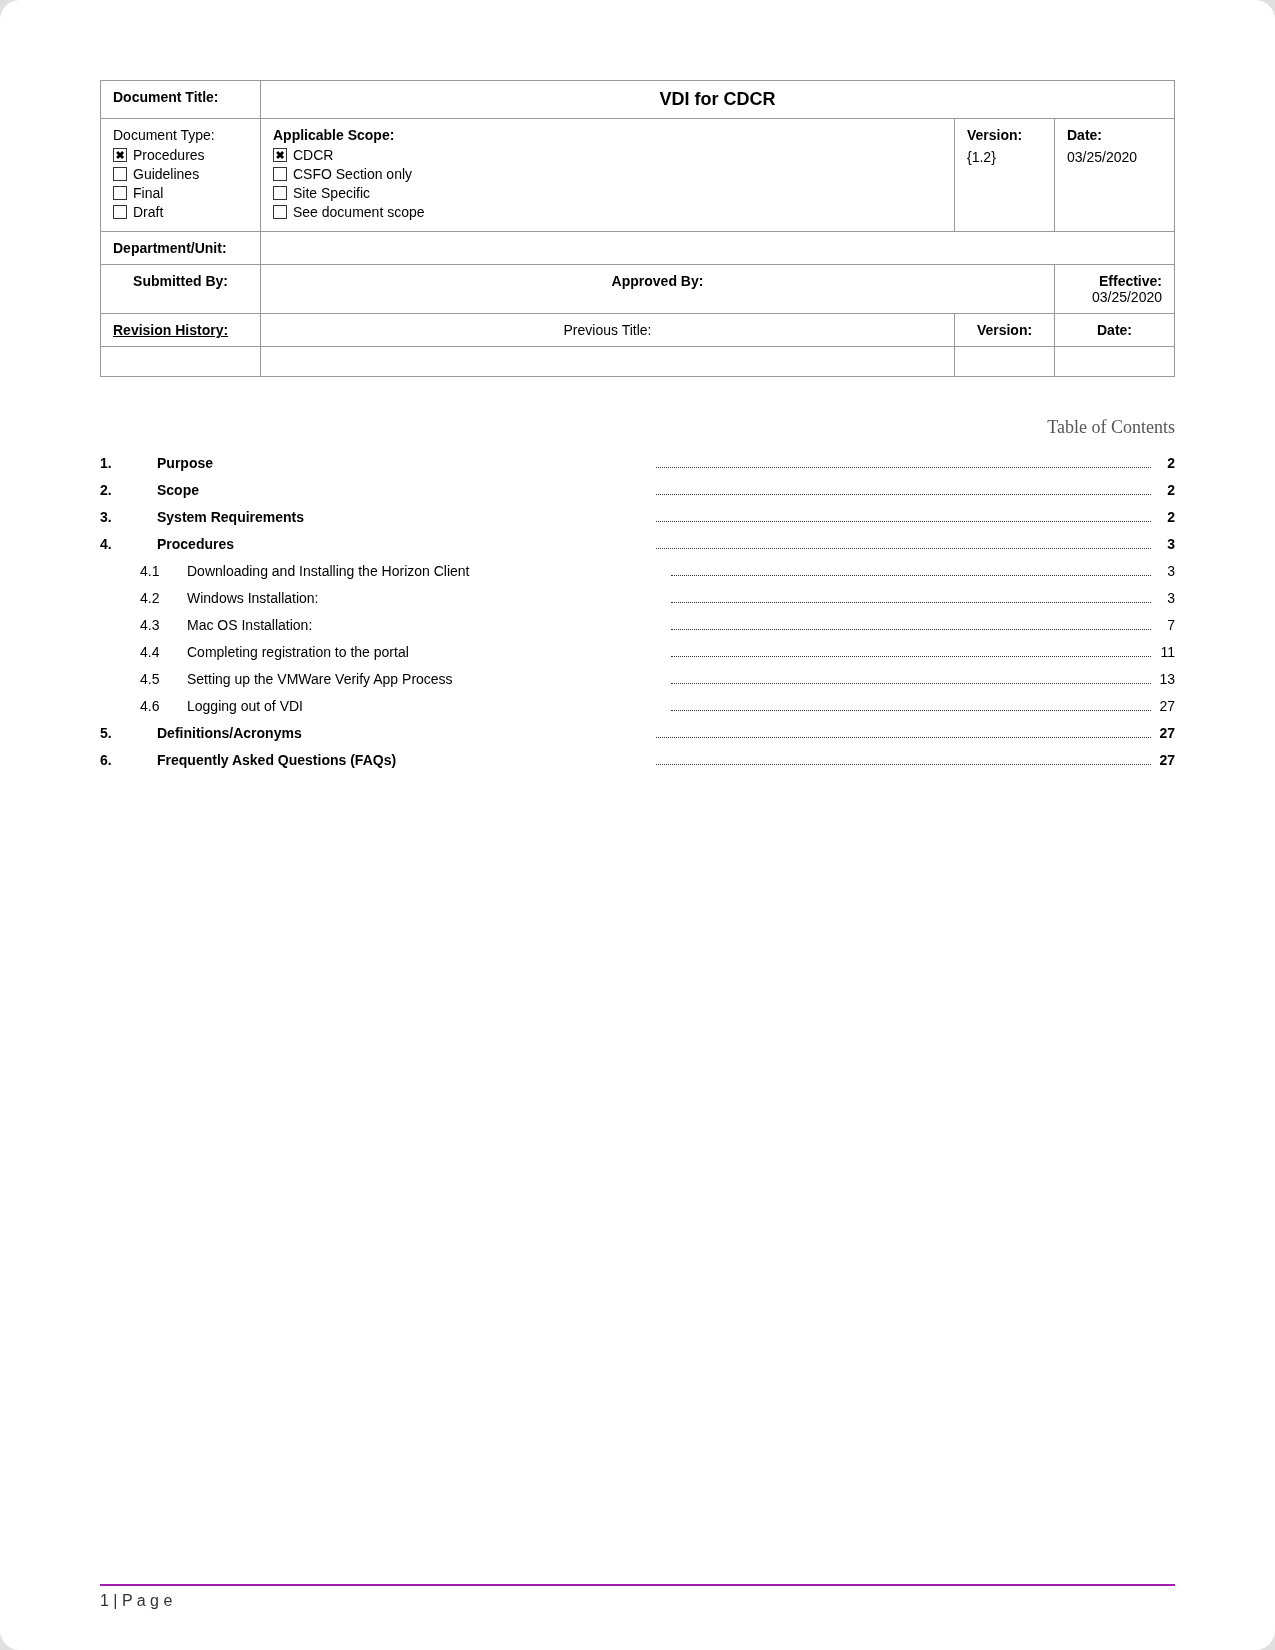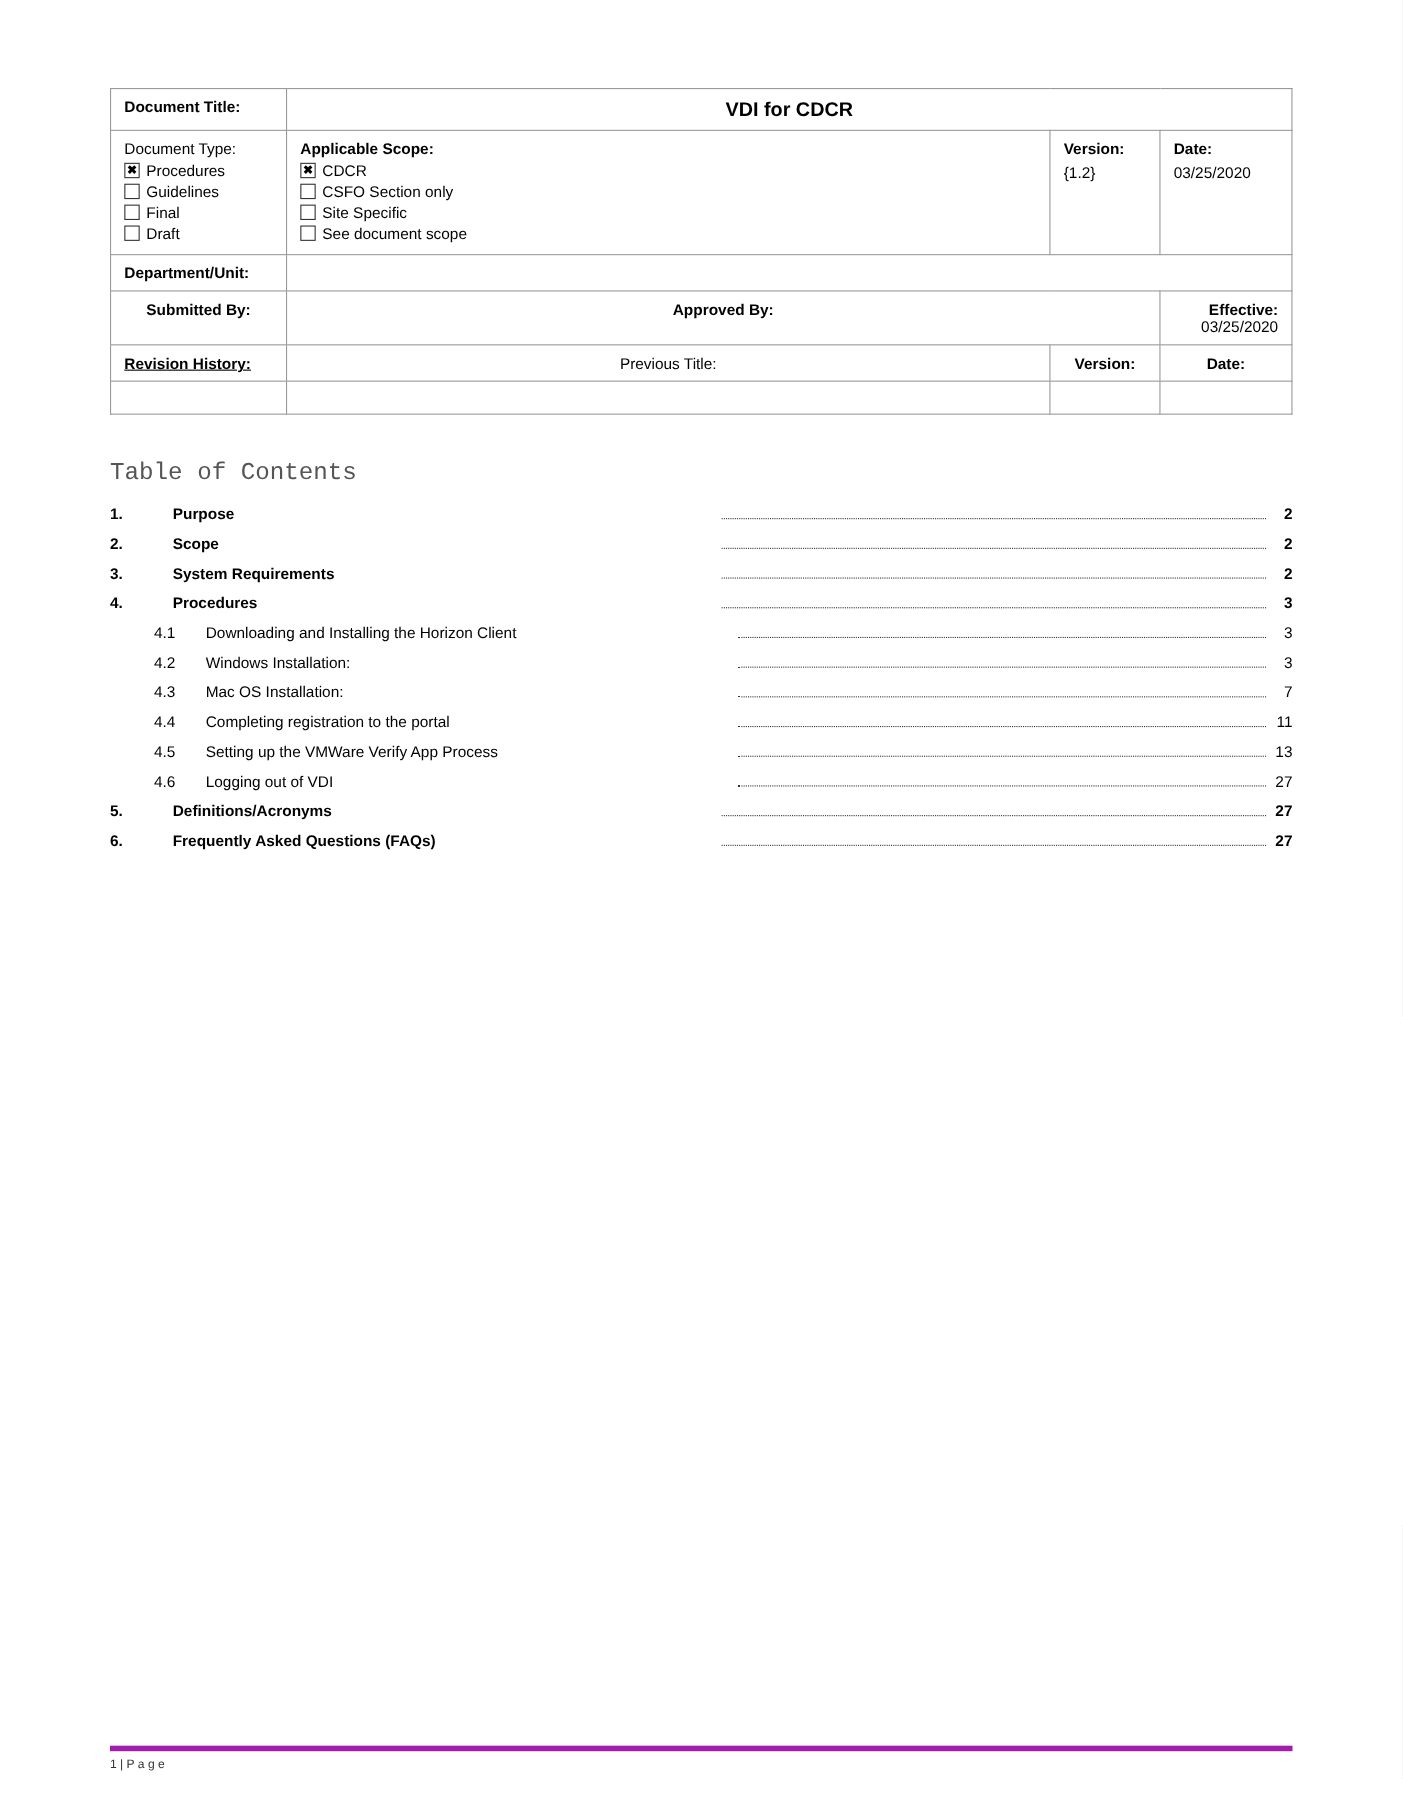--- a/index.html
+++ b/index.html
@@ -16,20 +16,21 @@
       min-height: 1650px;
       font-family: 'Times New Roman', Times, serif;
     }
 
     .page {
       width: 1275px;
       min-height: 1650px;
       background: #ffffff;
       padding: 80px 100px 80px 100px;
       position: relative;
+      border-radius: 20px;
     }
 
     
     .doc-table {
       width: 100%;
       border-collapse: collapse;
       margin-bottom: 40px;
       font-family: Arial, sans-serif;
       font-size: 14px;
     }
@@ -166,25 +167,26 @@
       text-align: center;
     }
 
     
     .toc-section {
       margin-top: 20px;
       font-family: Arial, sans-serif;
     }
 
     .toc-title {
-      font-size: 22px;
+      font-size: 18px;
       color: #555;
       font-weight: normal;
       margin-bottom: 16px;
-      font-family: Liberation Mono, monospace;
+      font-family: Liberation Serif, serif;
+      text-align: right;
     }
 
     .toc-item {
       display: flex;
       align-items: baseline;
       margin-bottom: 10px;
       font-size: 14px;
     }
 
     .toc-item.level1 {
@@ -225,23 +227,23 @@
       text-align: right;
       font-weight: inherit;
     }
 
     
     .page-footer {
       position: absolute;
       bottom: 40px;
       left: 100px;
       right: 100px;
-      border-top: 5px solid #a21caf;
+      border-top: 2px solid #a21caf;
       padding-top: 6px;
-      font-size: 11px;
+      font-size: 16px;
       font-family: Arial, sans-serif;
     }
 
     .footer-text {
       color: #333;
     }
   </style>
 </head>
 <body>
 

